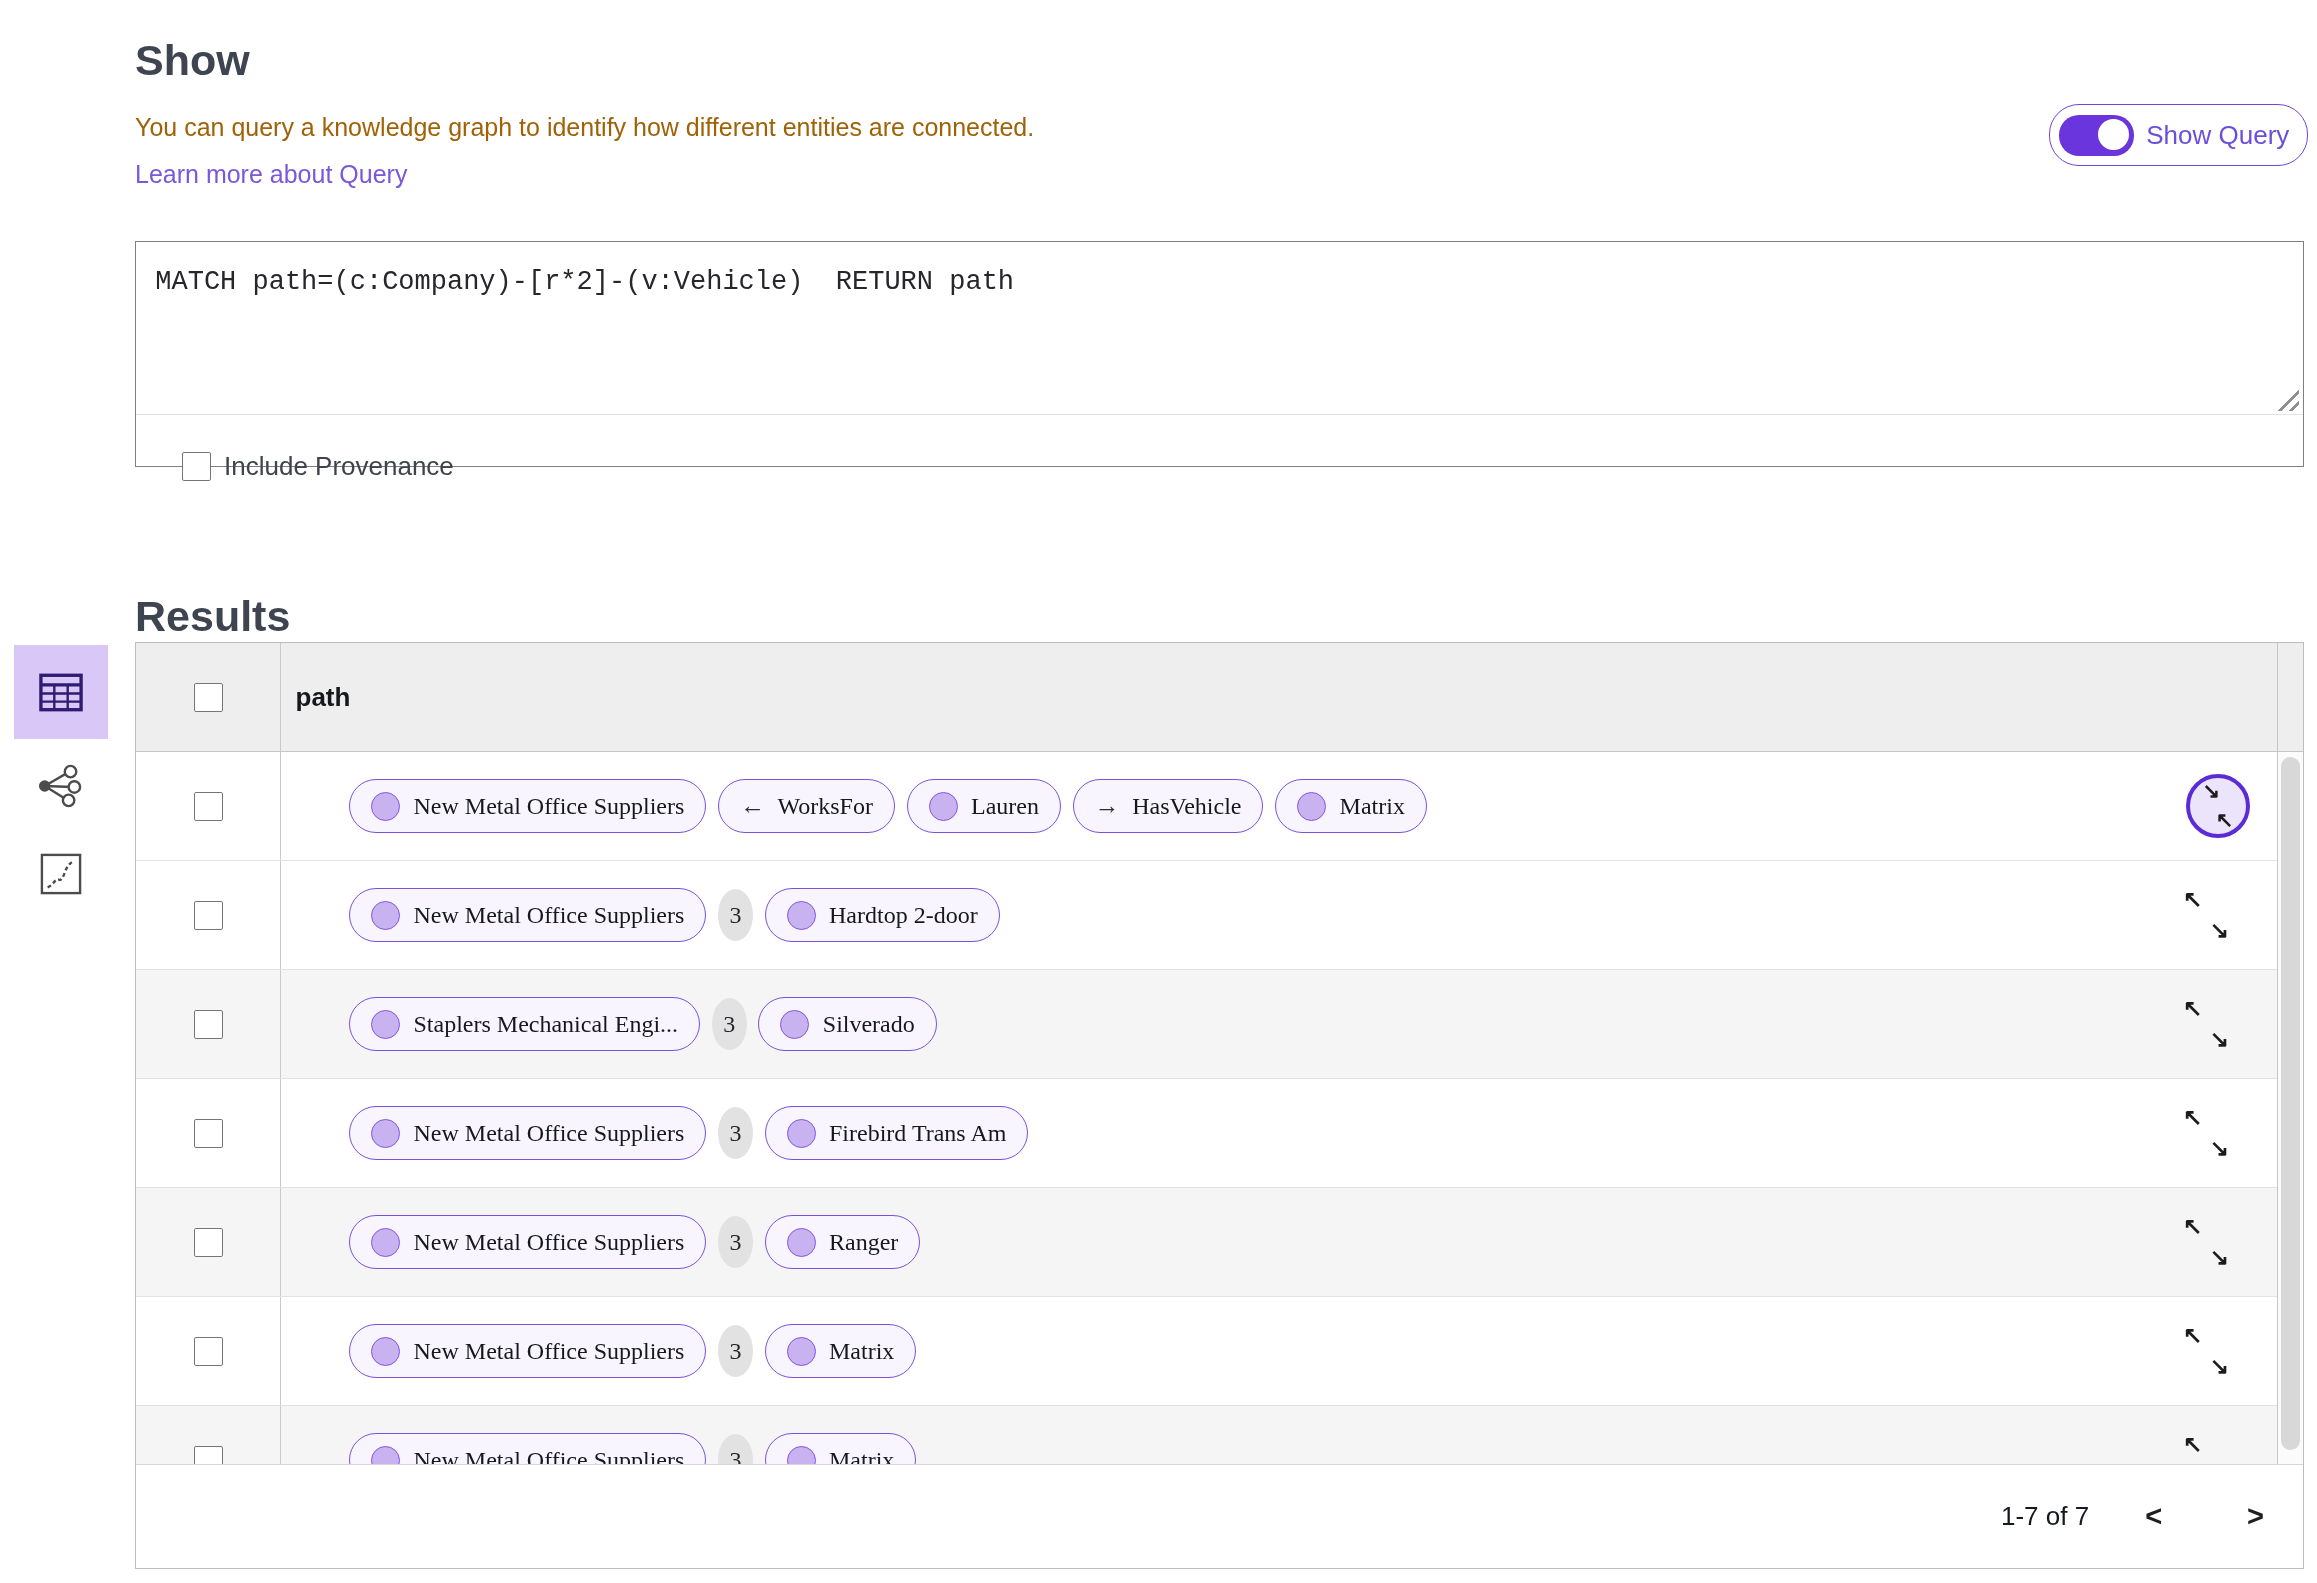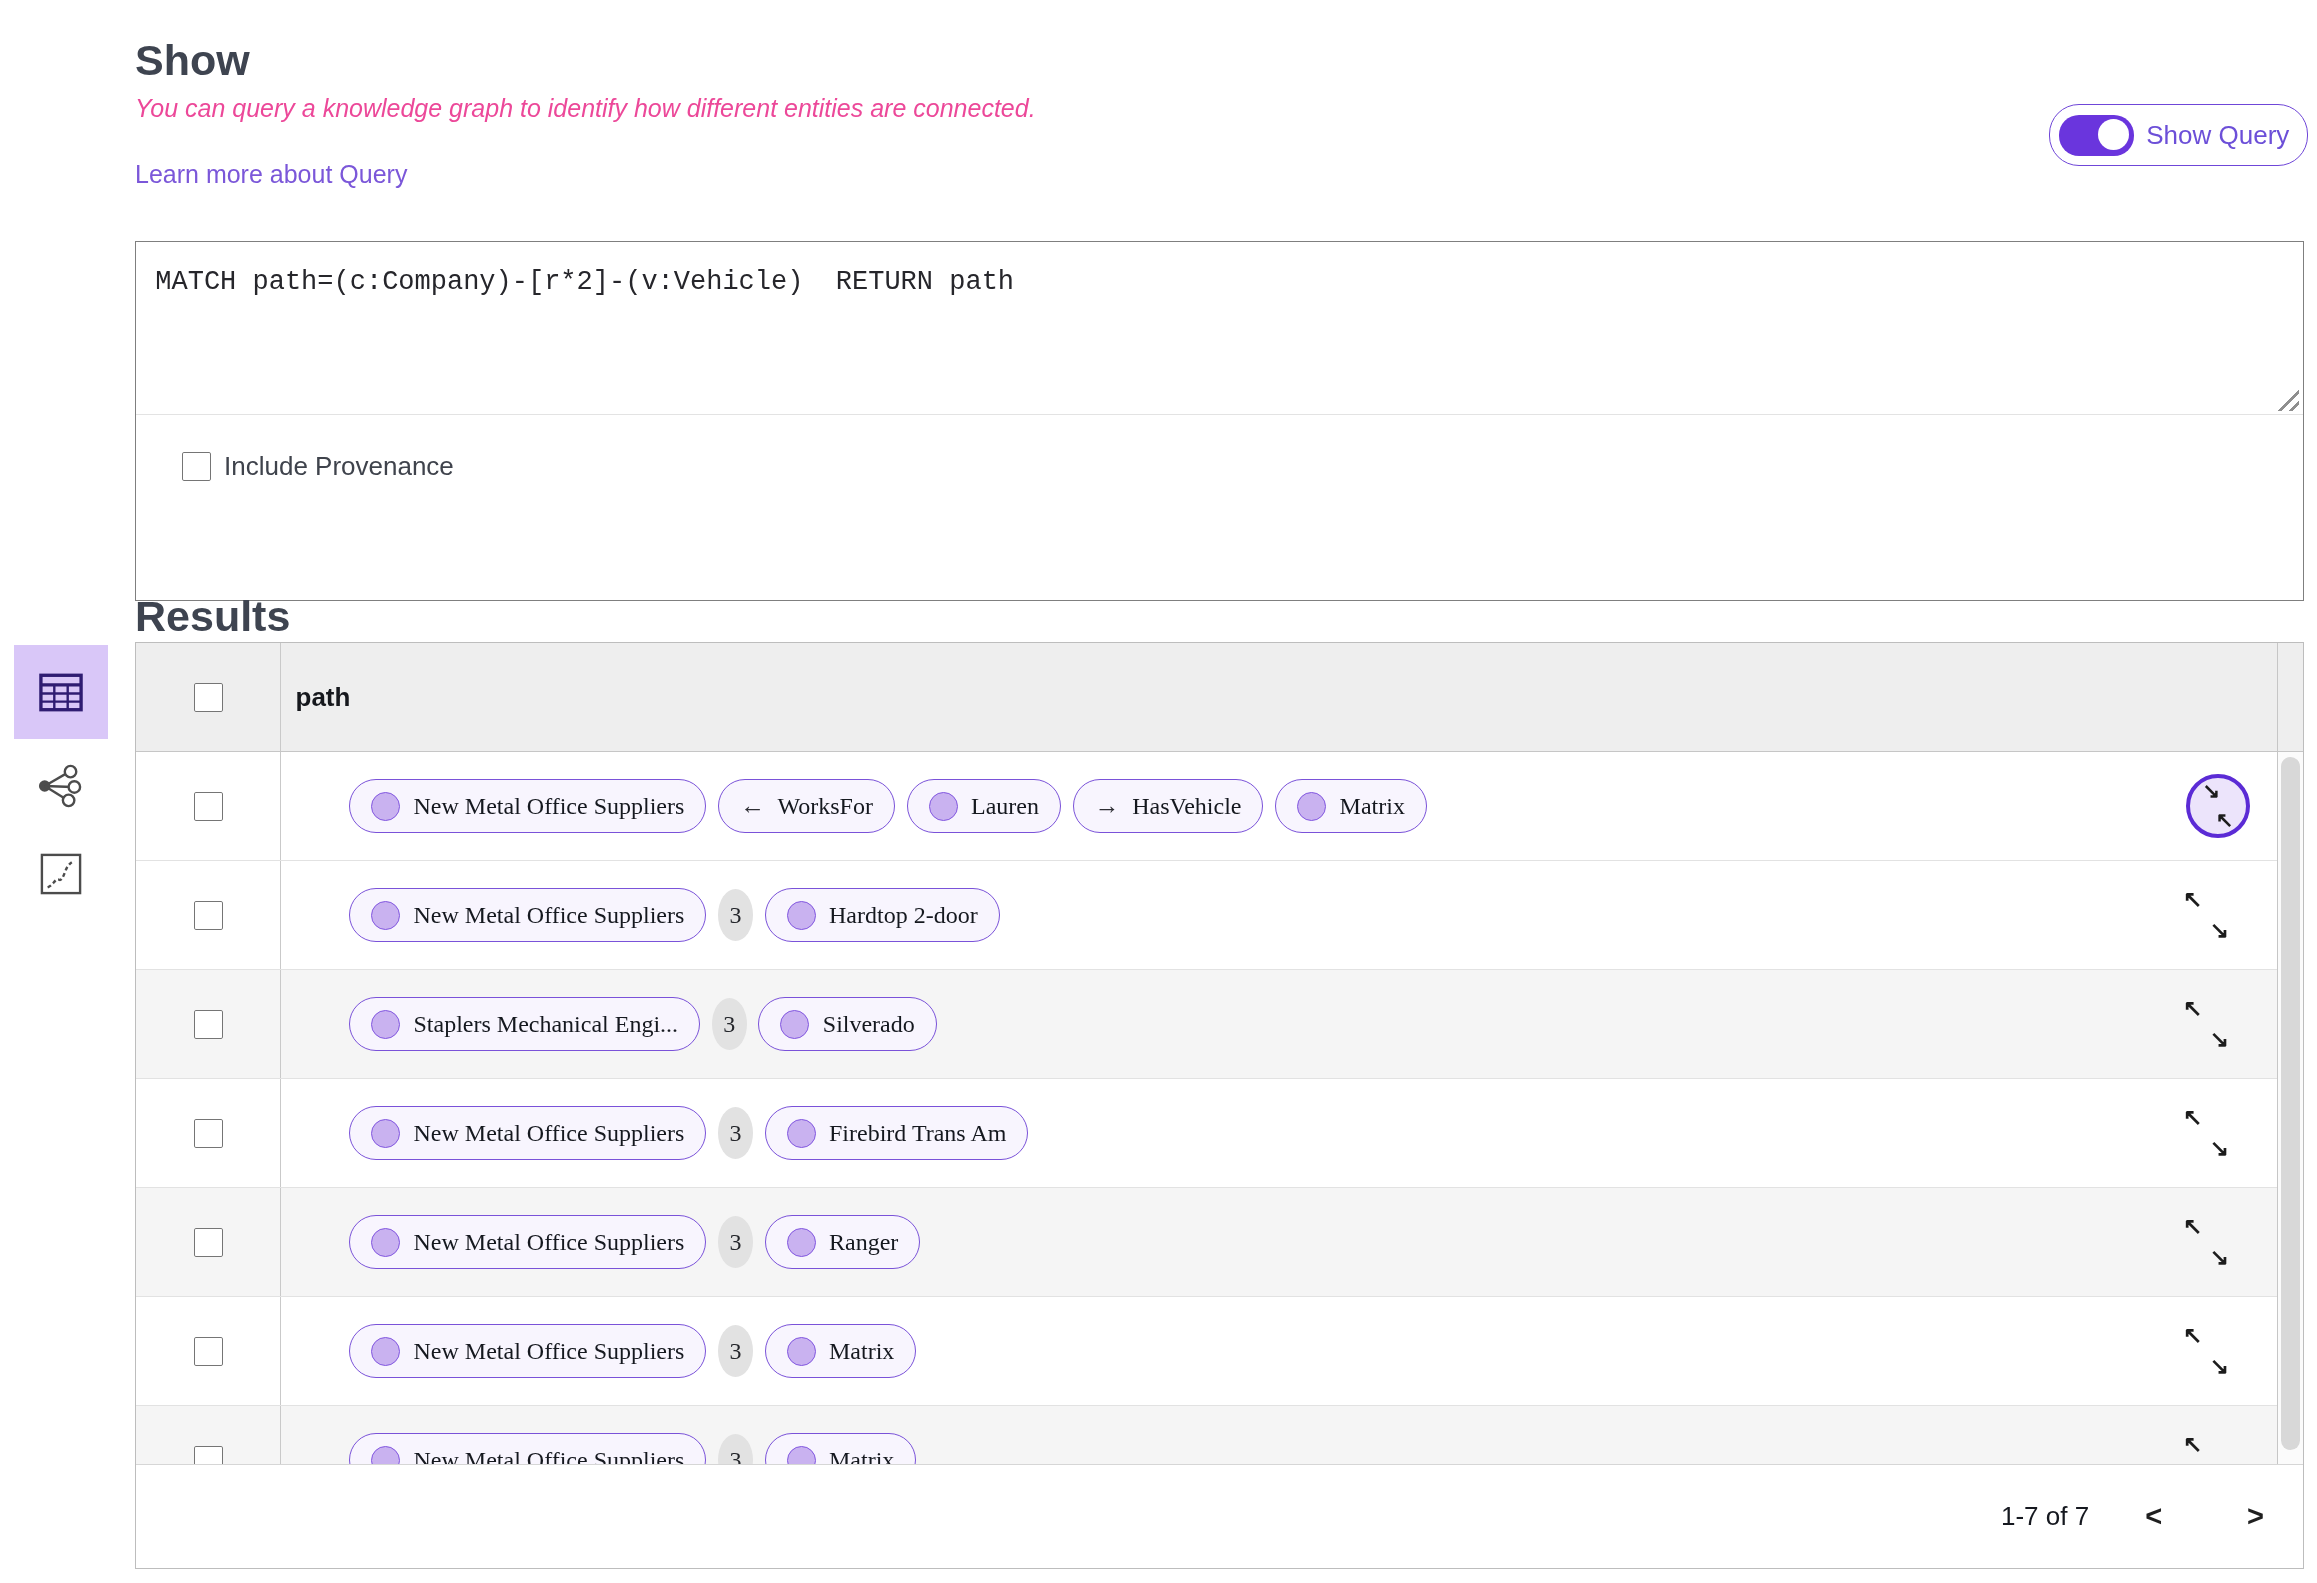--- a/index.html
+++ b/index.html
@@ -4,34 +4,34 @@
 <style>
   html,body { margin:0; padding:0; background:#fff; }
   body {
     width:2317px; height:1583px; position:relative; overflow:hidden;
     font-family:"Liberation Sans", sans-serif; color:#1c1f26;
   }
   .abs { position:absolute; }
 
   
   #query-title   { left:135px; top:7.7px;  font-size:43px; font-weight:700; color:#3e4450; }
-  #query-desc    { left:135px; top:94px; font-size:25px; color:#ec4899;font-style:italic; }
+  #query-desc    { left:135px; top:113px; font-size:25px; color:#a16207; }
   #learn-more    { left:135px; top:160px; font-size:25px; color:#7b57d9; cursor:pointer; }
 
   #show-query {
     left:2049px; top:104px; width:259px; height:62px; background:#fff;
     border:1.9px solid #6f46d8; border-radius:30px; box-sizing:border-box;
     display:flex; align-items:center; gap:12.6px; padding:0 19.3px 0 8.7px; cursor:pointer;
   }
   .tg-track { width:75px; height:41px; border-radius:20px; background:#6a35dd; position:relative; flex:0 0 auto; }
   .tg-knob  { position:absolute; right:4.8px; top:4.8px; width:31px; height:31px; border-radius:50%; background:#fff; }
   .tg-label { font-size:26px; color:#6c4fd8; white-space:nowrap; }
 
   #query-box {
-    left:135px; top:241px; width:2169px; height:360px; box-sizing:border-box;
+    left:135px; top:241px; width:2169px; height:226px; box-sizing:border-box;
     border:1.9px solid #7f7f7f; background:#fff;
   }
   .q-editor {
     height:173px; border-bottom:1px solid #e3e3e3; position:relative; box-sizing:border-box;
     font-family:"Liberation Mono","DejaVu Sans Mono",monospace; font-size:27px; color:#26262b;
     padding:25px 19.3px; white-space:pre-wrap;
   }
   .q-grip {
     position:absolute; right:3.9px; bottom:3.9px; width:25px; height:25px;
     background:repeating-linear-gradient(135deg, transparent 0 4.8px, #8f8f8f 4.8px 7.7px);

